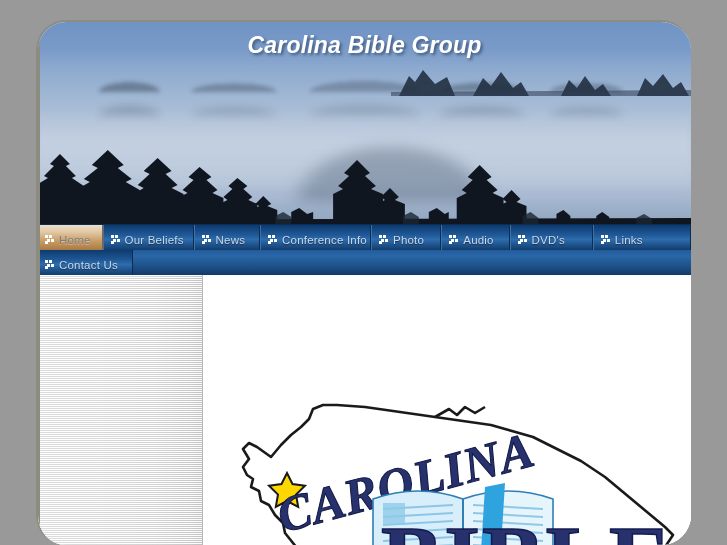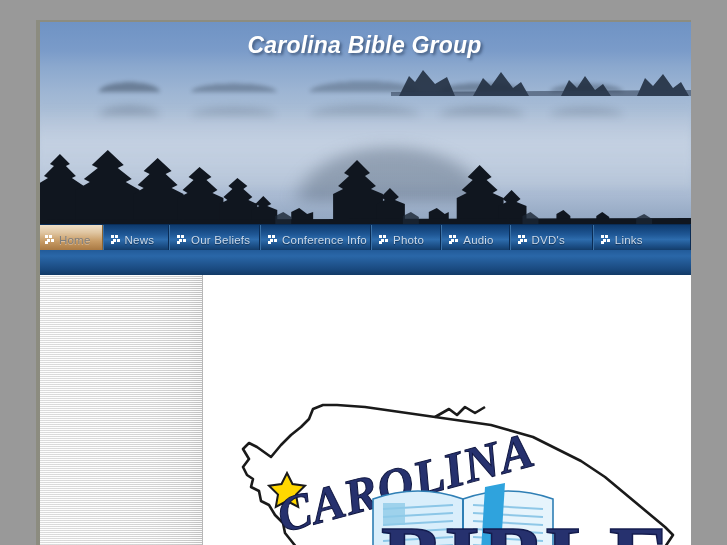--- a/index.html
+++ b/index.html
@@ -19,20 +19,21 @@
     position: absolute;
     left: 36px;
     top: 20px;
     width: 655px;
     height: 525px;
     background: #ffffff;
     border-top: 2px solid #8c8c80;
     border-left: 2px solid #8c8c80;
     box-sizing: border-box;
     overflow: hidden;
+    border-radius: 30px;
   }
 
   
   #banner {
     position: relative;
     width: 100%;
     height: 202px;
     overflow: hidden;
     background: linear-gradient(to bottom,
         #6f93c4 0%,
@@ -258,42 +259,42 @@
         <span class="nav-icon">
             <i></i>
             <i></i>
             <i></i>
             <i></i>
             <i></i>
           </span>
         <span>Home</span>
       </div>
 
+      <div class="nav-item" style="width:91px">
+        <span class="nav-icon">
+            <i></i>
+            <i></i>
+            <i></i>
+            <i></i>
+            <i></i>
+          </span>
+        <span>Our Beliefs</span>
+      </div>
+
       <div class="nav-item" style="width:70px">
         <span class="nav-icon">
             <i></i>
             <i></i>
             <i></i>
             <i></i>
             <i></i>
           </span>
         <span>News</span>
       </div>
 
-      <div class="nav-item" style="width:91px">
-        <span class="nav-icon">
-            <i></i>
-            <i></i>
-            <i></i>
-            <i></i>
-            <i></i>
-          </span>
-        <span>Our Beliefs</span>
-      </div>
-
       <div class="nav-item" style="width:111px">
         <span class="nav-icon">
             <i></i>
             <i></i>
             <i></i>
             <i></i>
             <i></i>
           </span>
         <span>Conference Info</span>
       </div>
@@ -339,20 +340,30 @@
             <i></i>
             <i></i>
           </span>
         <span>Links</span>
       </div>
     </div>
 
     <div class="nav-row">
 
 
+      <div class="nav-item" style="width:95px">
+        <span class="nav-icon">
+            <i></i>
+            <i></i>
+            <i></i>
+            <i></i>
+            <i></i>
+          </span>
+        <span>Contact Us</span>
+      </div>
 
       <div style="flex:1 1 auto;"></div>
     </div>
   </div>
 
   <div id="content-wrap">
 
     <div id="sidebar">
       <span></span>
     </div>

